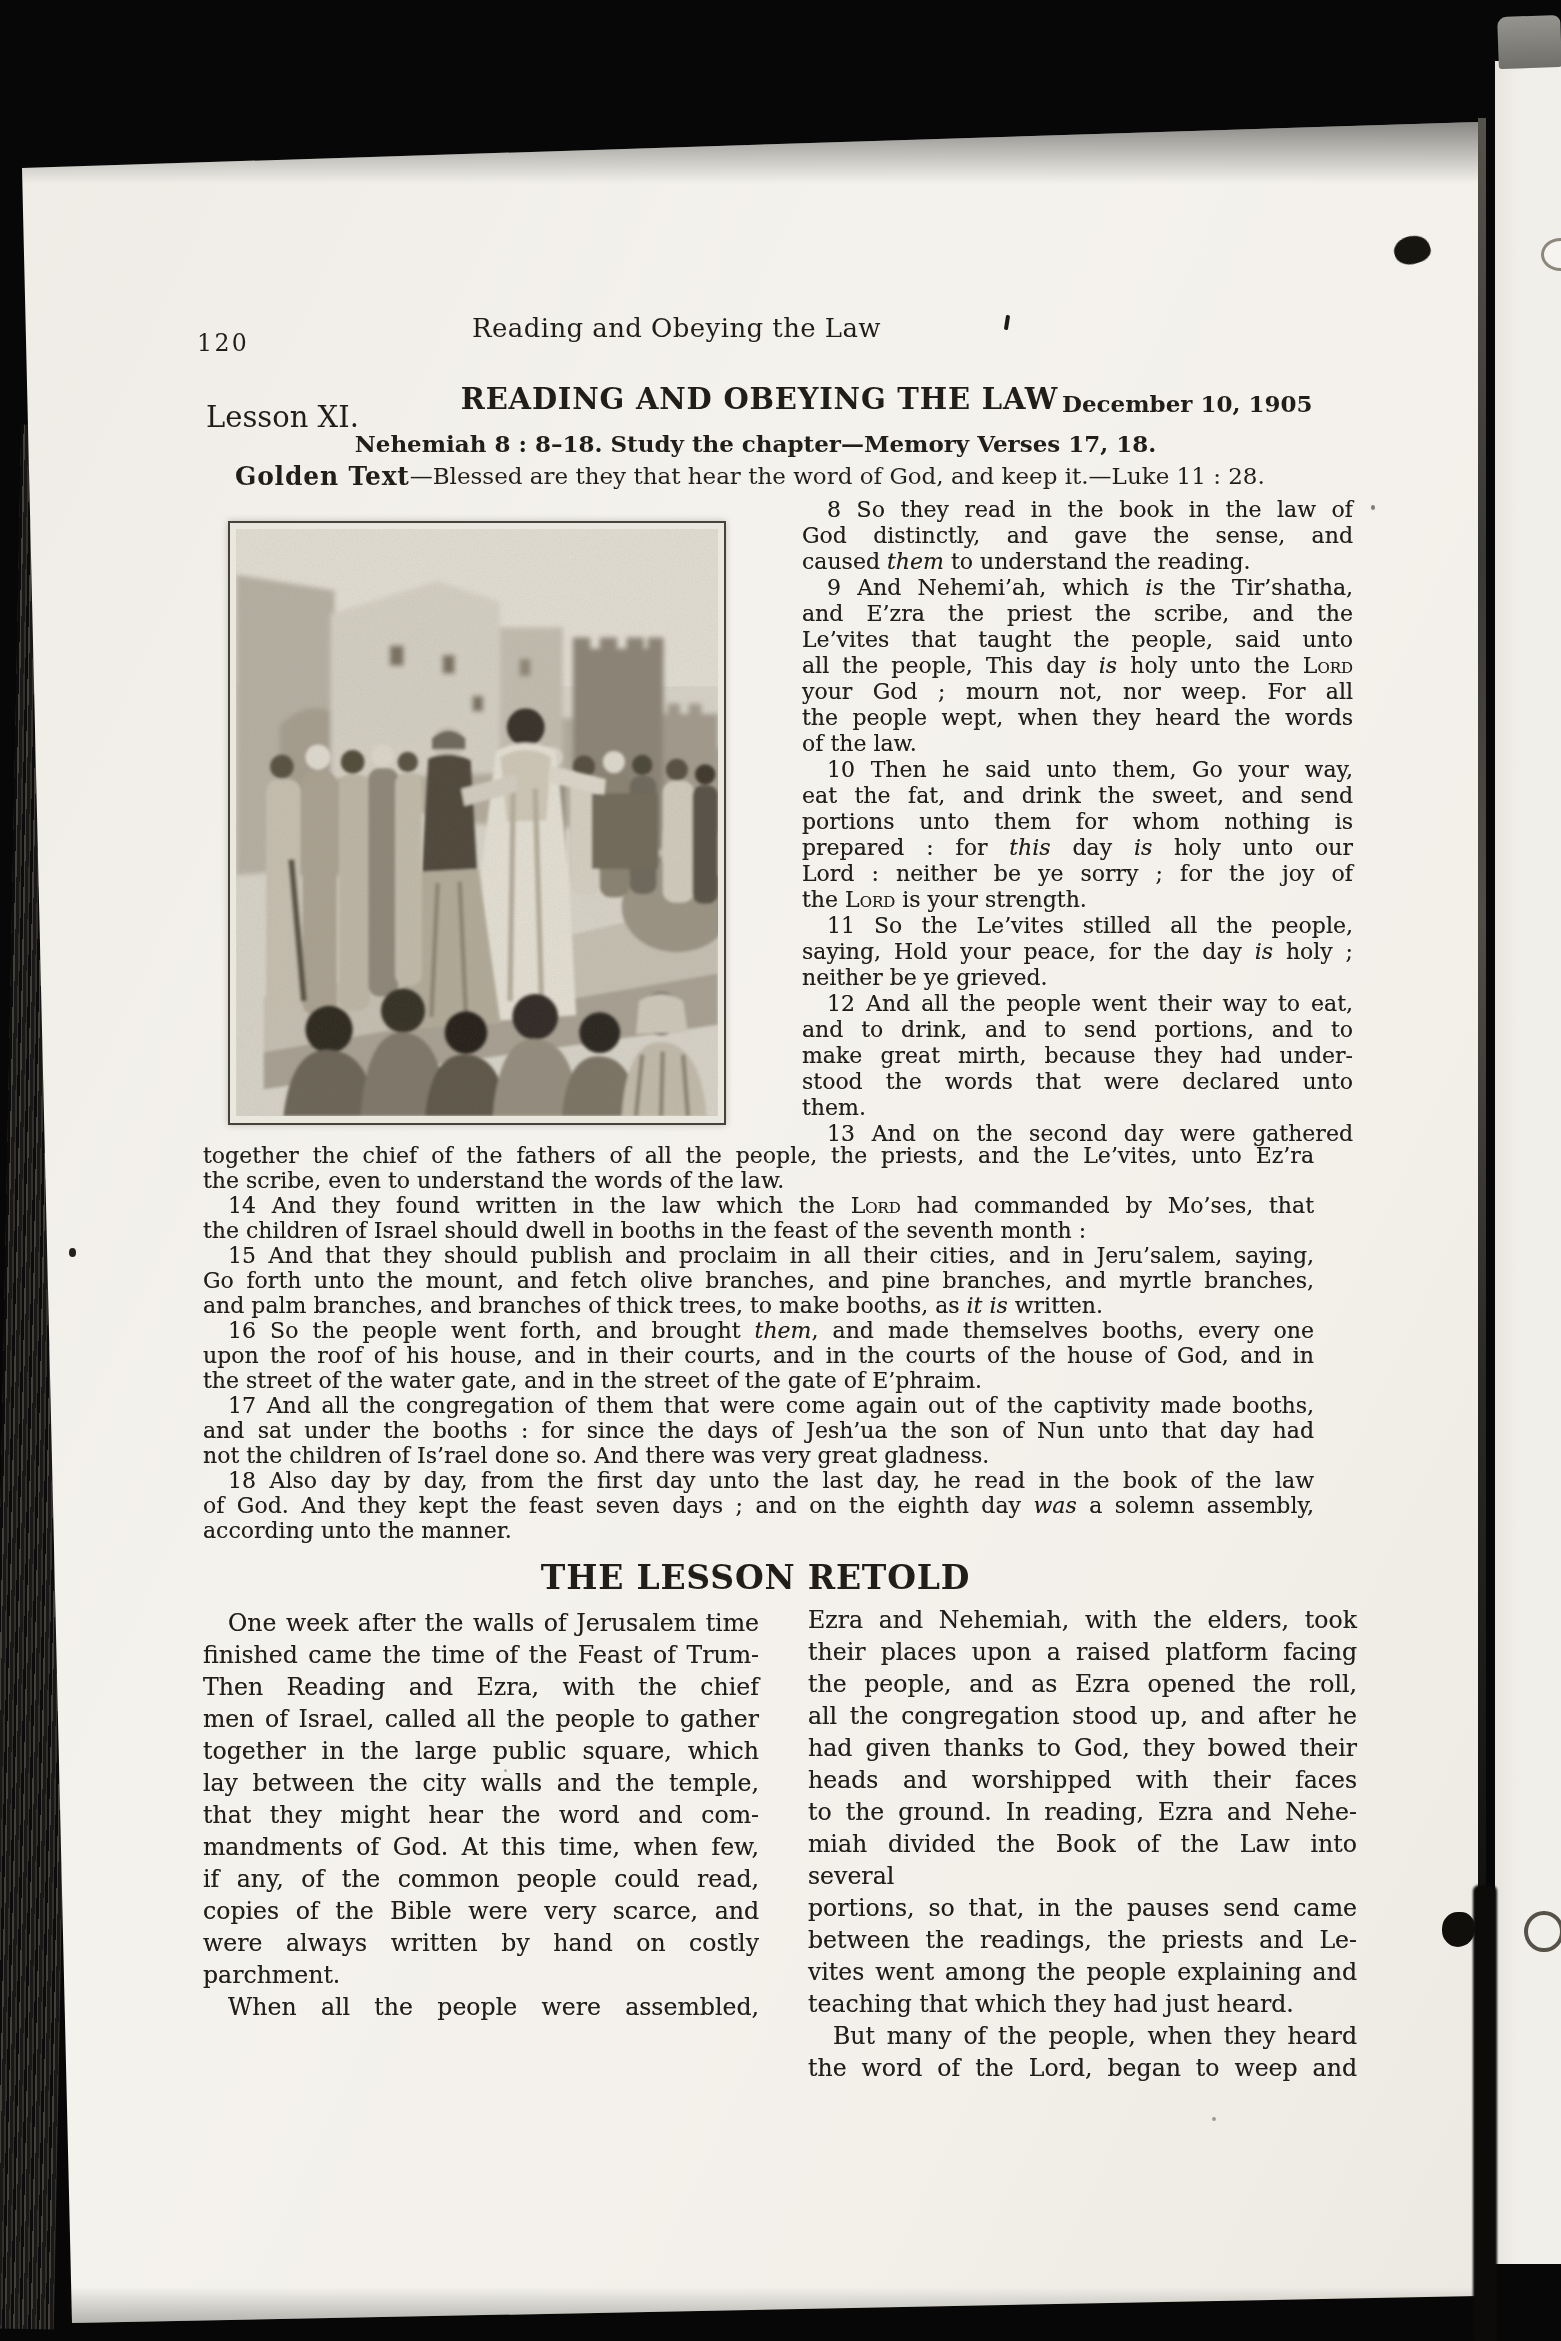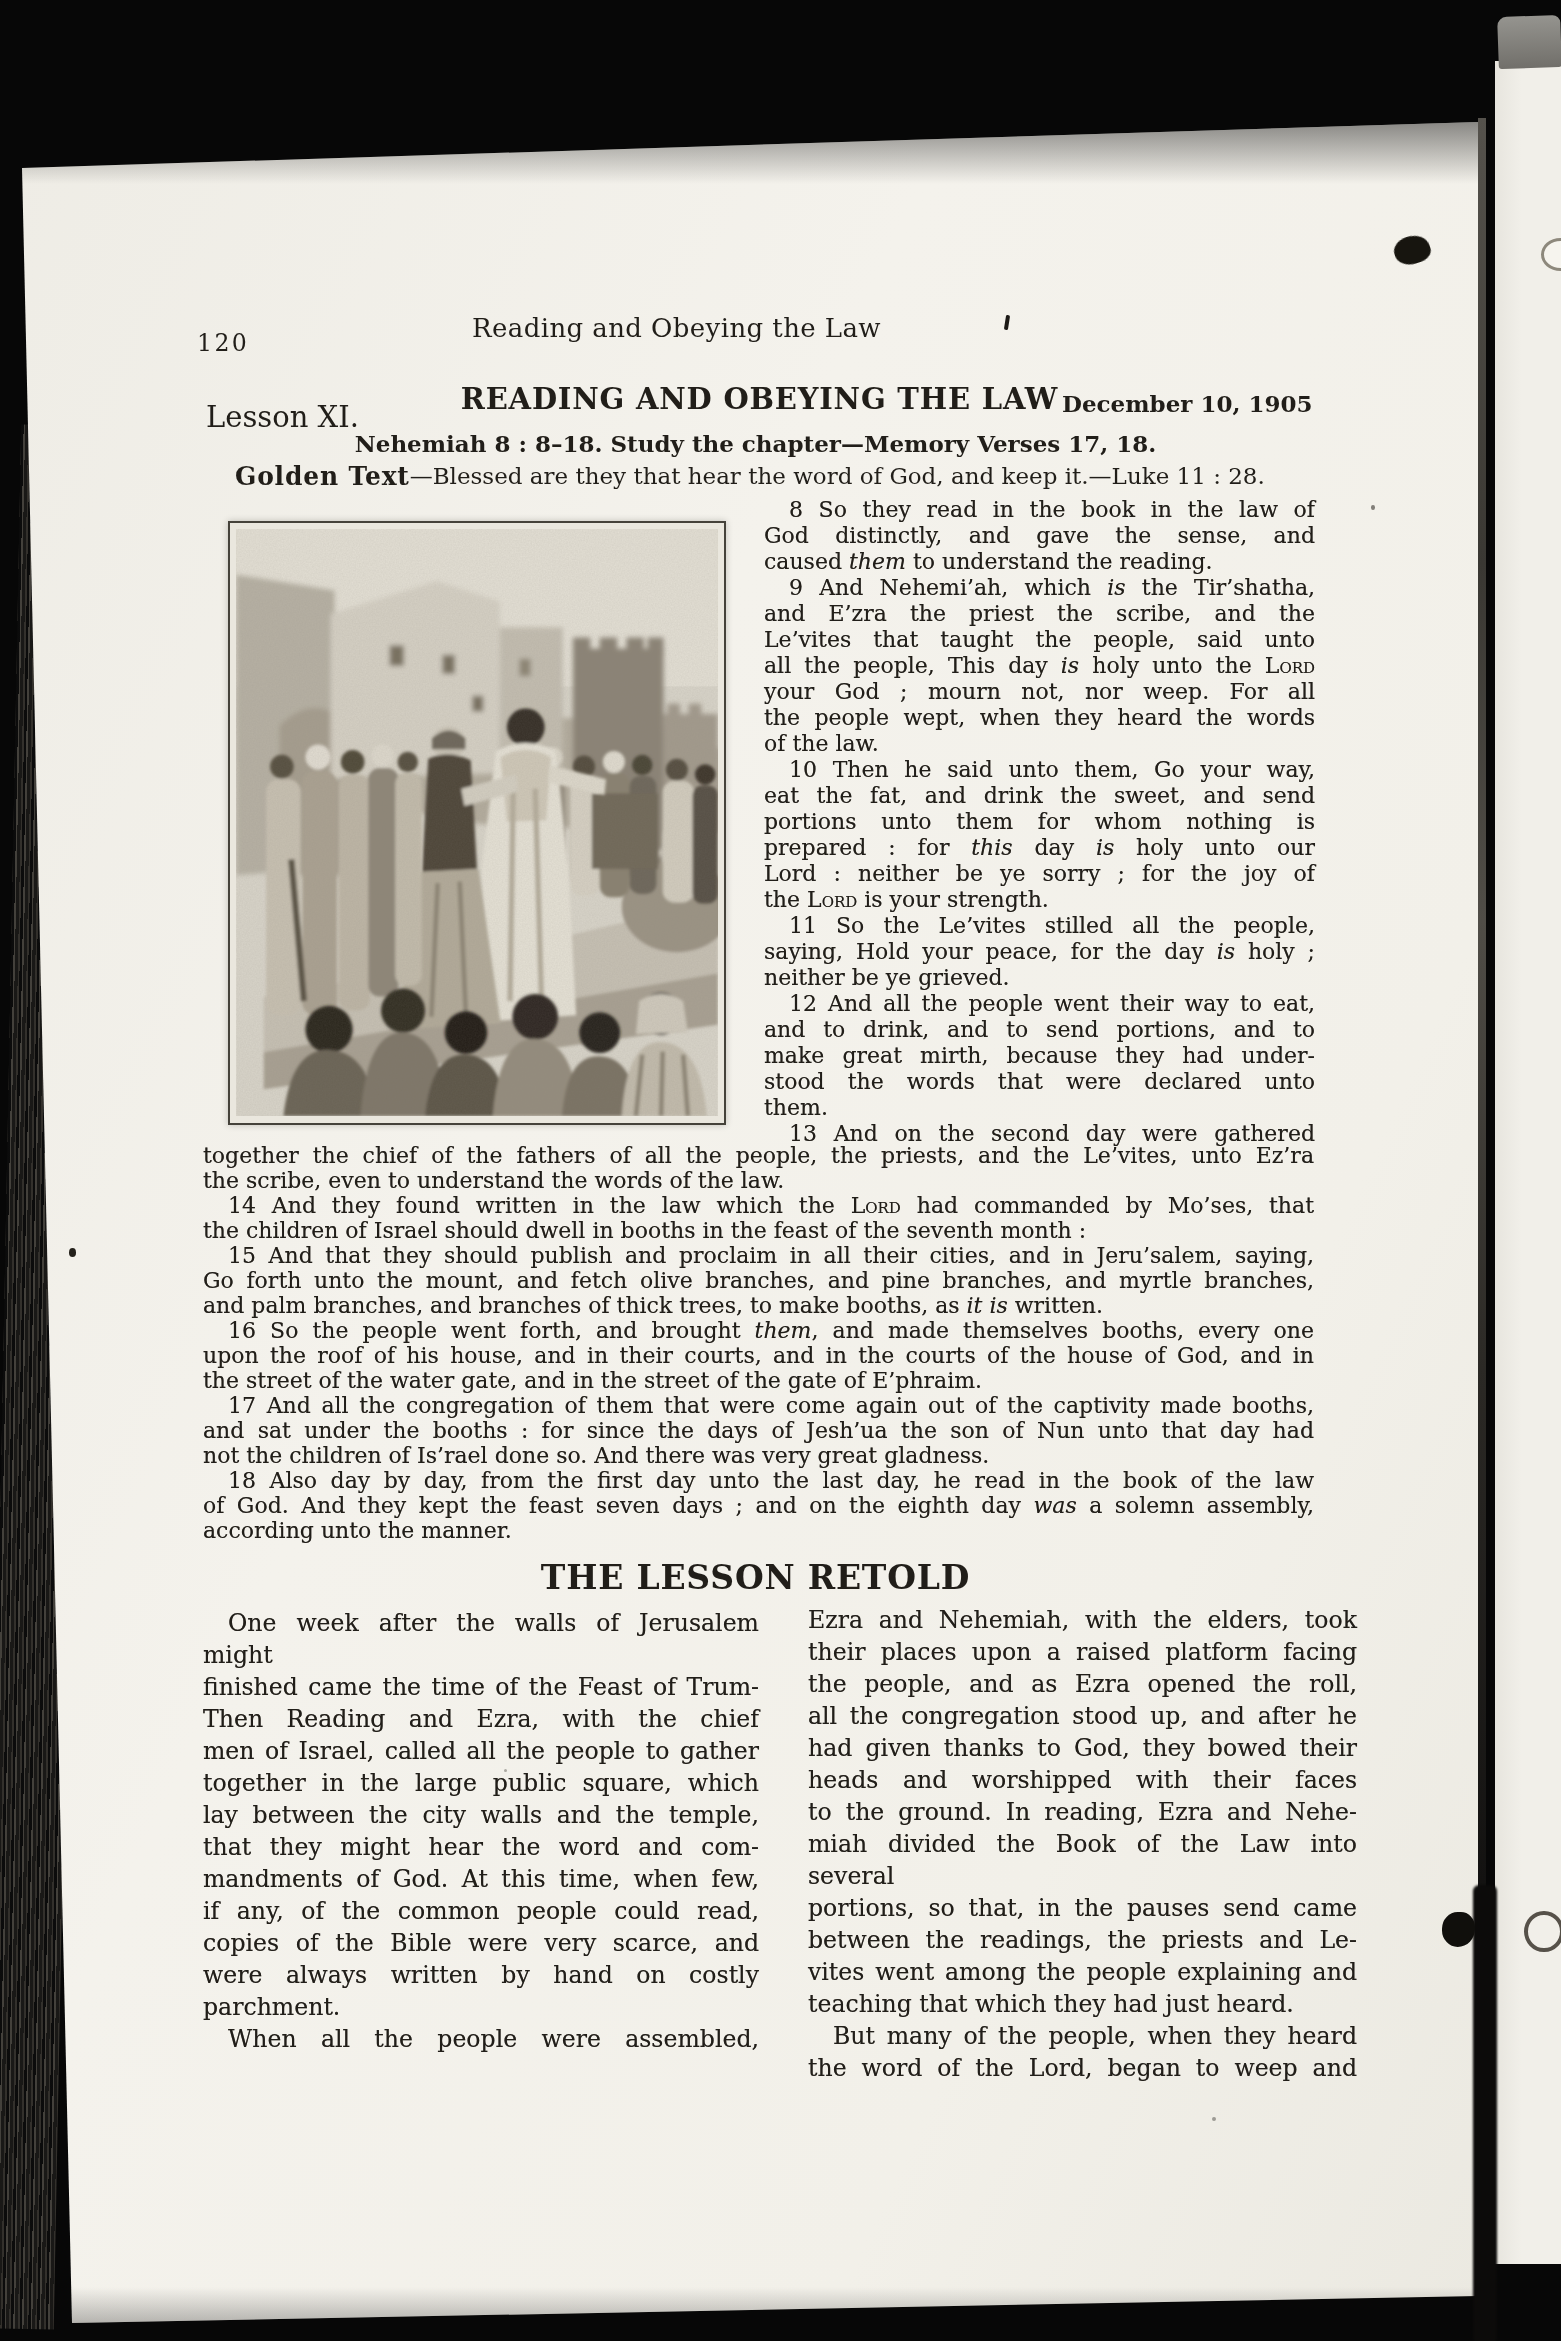--- a/index.html
+++ b/index.html
@@ -65,21 +65,21 @@
   .head-num{left:197px;top:329px;font-size:23.6px;letter-spacing:2.4px;}
   .running-head{left:397px;top:313px;width:559px;text-align:center;font-size:26px;letter-spacing:0.4px;}
   .lesson-label{left:206px;top:400px;font-size:29px;}
   .lesson-title{left:441px;top:382px;width:637px;text-align:center;font-weight:bold;font-size:29px;letter-spacing:0.8px;}
   .lesson-date{left:1062px;top:390px;font-weight:bold;font-size:23px;}
   .ref-line{left:197px;top:430px;width:1117px;text-align:center;font-weight:bold;font-size:23px;}
   .golden-line{left:235px;top:461px;width:1094px;font-size:23px;}
   .gt-label{font-weight:bold;font-size:25px;letter-spacing:0.8px;display:inline-block;transform:scaleY(1.06);}
   .retold-heading{left:197px;top:1558px;width:1117px;text-align:center;font-weight:bold;font-size:33px;letter-spacing:0.8px;}
   .text-col{text-shadow:0 0 0.5px rgba(35,30,24,.55);}
-  .scripture-col{left:764px;top:497px;width:551px;font-size:22px;line-height:26px;}
+  .scripture-col{left:802px;top:497px;width:551px;font-size:22px;line-height:26px;}
   .scripture-full{left:203px;top:1143px;width:1111px;font-size:22px;line-height:25px;}
   .retold-left{left:203px;top:1607px;width:556px;font-size:23.6px;line-height:32px;}
   .retold-right{left:808px;top:1604px;width:549px;font-size:23.6px;line-height:32px;}
   .tl{text-align:justify;text-align-last:justify;}
   .tl.end{text-align-last:auto;}
   .tl.ind{text-indent:25px;}
   .sc{font-variant:small-caps;}
   
   .illustration-frame{
     position:absolute;left:228px;top:521px;width:494px;height:600px;
@@ -263,21 +263,21 @@
       <div class="tl ind">17 And all the congregation of them that were come again out of the captivity made booths,</div>
       <div class="tl">and sat under the booths : for since the days of Jesh’ua the son of Nun unto that day had</div>
       <div class="tl end">not the children of Is’rael done so.  And there was very great gladness.</div>
       <div class="tl ind">18 Also day by day, from the first day unto the last day, he read in the book of the law</div>
       <div class="tl">of God.  And they kept the feast seven days ; and on the eighth day <i>was</i> a solemn assembly,</div>
       <div class="tl end">according unto the manner.</div>
     </div>
 
   <div class="abs retold-heading">THE LESSON RETOLD</div>
   <div class="abs text-col retold-left">
-      <div class="tl ind">One week after the walls of Jerusalem might</div>
+      <div class="tl ind">One week after the walls of Jerusalem time</div>
       <div class="tl">finished came the time of the Feast of Trum-</div>
       <div class="tl">Then Reading and Ezra, with the chief</div>
       <div class="tl">men of Israel, called all the people to gather</div>
       <div class="tl">together in the large public square, which</div>
       <div class="tl">lay between the city walls and the temple,</div>
       <div class="tl">that they might hear the word and com-</div>
       <div class="tl">mandments of God.  At this time, when few,</div>
       <div class="tl">if any, of the common people could read,</div>
       <div class="tl">copies of the Bible were very scarce, and</div>
       <div class="tl">were always written by hand on costly</div>

